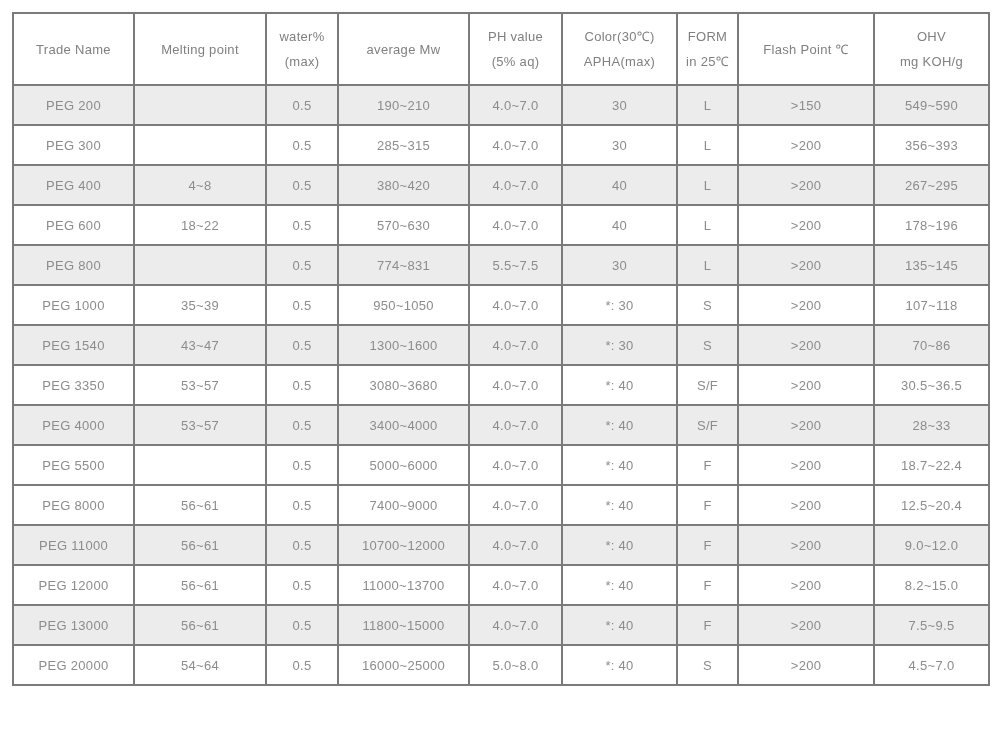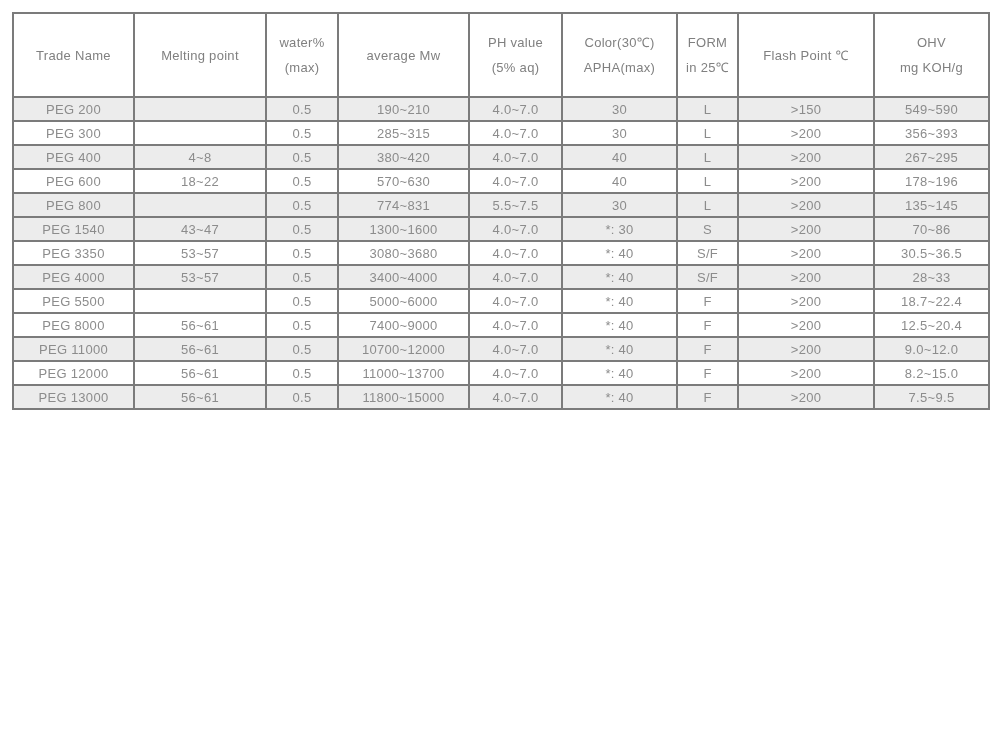--- a/index.html
+++ b/index.html
@@ -21,22 +21,22 @@
     border:2px solid #7b7b7b;
     text-align:center;
     vertical-align:middle;
     color:#8c8c8c;
     font-size:13px;
     letter-spacing:.3px;
     padding:0;
     overflow:hidden;
     white-space:nowrap;
   }
-  thead tr{height:84px;}
-  tbody tr{height:24px;background:#ffffff;}
+  thead tr{height:72px;}
+  tbody tr{height:40px;background:#ffffff;}
   tbody tr.stripe{background:#ececec;}
   th{font-weight:normal;color:#808080;background:#ffffff;}
   .hline{line-height:25px;}
 </style>
 </head>
 <body>
 
 <div class="page">
   <table class="spec">
     <colgroup>
@@ -135,20 +135,31 @@
           <td>PEG 800</td>
           <td></td>
           <td>0.5</td>
           <td>774~831</td>
           <td>5.5~7.5</td>
           <td>30</td>
           <td>L</td>
           <td>&gt;200</td>
           <td>135~145</td>
         </tr>
+        <tr>
+          <td>PEG 1000</td>
+          <td>35~39</td>
+          <td>0.5</td>
+          <td>950~1050</td>
+          <td>4.0~7.0</td>
+          <td>*: 30</td>
+          <td>S</td>
+          <td>&gt;200</td>
+          <td>107~118</td>
+        </tr>
         <tr class="stripe">
           <td>PEG 1540</td>
           <td>43~47</td>
           <td>0.5</td>
           <td>1300~1600</td>
           <td>4.0~7.0</td>
           <td>*: 30</td>
           <td>S</td>
           <td>&gt;200</td>
           <td>70~86</td>
@@ -222,16 +233,27 @@
         <tr class="stripe">
           <td>PEG 13000</td>
           <td>56~61</td>
           <td>0.5</td>
           <td>11800~15000</td>
           <td>4.0~7.0</td>
           <td>*: 40</td>
           <td>F</td>
           <td>&gt;200</td>
           <td>7.5~9.5</td>
+        </tr>
+        <tr>
+          <td>PEG 20000</td>
+          <td>54~64</td>
+          <td>0.5</td>
+          <td>16000~25000</td>
+          <td>5.0~8.0</td>
+          <td>*: 40</td>
+          <td>S</td>
+          <td>&gt;200</td>
+          <td>4.5~7.0</td>
         </tr>
       </tbody>
   </table>
 </div>
 
 </body></html>

